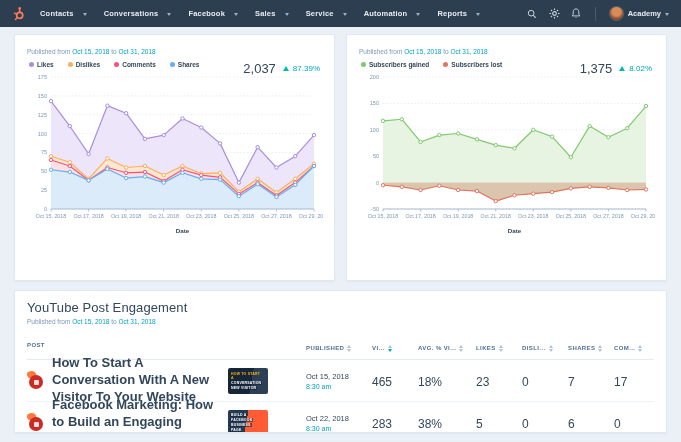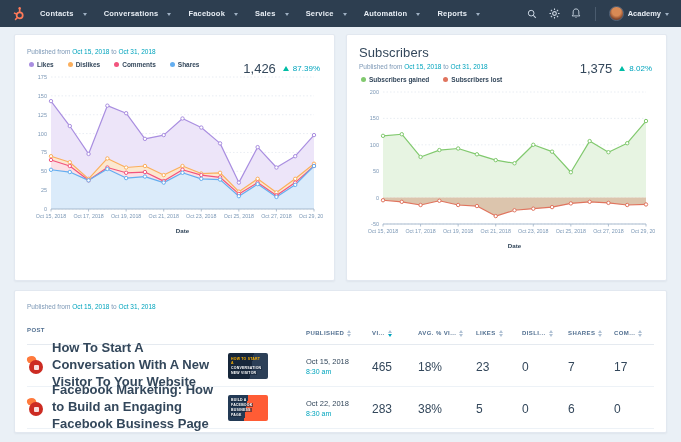--- a/index.html
+++ b/index.html
@@ -151,21 +151,21 @@
 
   <div class="cards-row">
     <section class="card chart-card">
       <p class="card-sub">
         <span>Published from</span>
         <span class="date-link">Oct 15, 2018</span>
         <span>to</span>
         <span class="date-link">Oct 31, 2018</span>
       </p>
       <div class="metric">
-        <span class="metric-total">1,426</span>
+        <span class="metric-total">2,037</span>
         <span class="metric-tri"></span>
         <span class="metric-change">87.39%</span>
       </div>
       <div class="legend" id="legend-interactions">
           <span class="legend-item">
             <span class="legend-dot" style="background: rgb(169, 142, 224);"></span>
             <span class="legend-label">Likes</span>
           </span>
           <span class="legend-item">
             <span class="legend-dot" style="background: rgb(251, 175, 93);"></span>
@@ -280,21 +280,20 @@
             <text x="211.85714285714286" y="148" text-anchor="middle" font-size="5.3" fill="#7c98b6">Oct 25, 2018</text>
             <line x1="249.42857142857142" y1="139" x2="249.42857142857142" y2="141.5" stroke="#9fb3c8" stroke-width="0.8"></line>
             <text x="249.42857142857142" y="148" text-anchor="middle" font-size="5.3" fill="#7c98b6">Oct 27, 2018</text>
             <line x1="287" y1="139" x2="287" y2="141.5" stroke="#9fb3c8" stroke-width="0.8"></line>
             <text x="287" y="148" text-anchor="middle" font-size="5.3" fill="#7c98b6">Oct 29, 2018</text>
             <text x="155.5" y="163" text-anchor="middle" font-size="6.2" fill="#33475b" font-weight="bold">Date</text>
           </svg></div>
     </section>
 
     <section class="card chart-card">
-      <h2 class="card-title">Subscribers</h2>
       <p class="card-sub">
         <span>Published from</span>
         <span class="date-link">Oct 15, 2018</span>
         <span>to</span>
         <span class="date-link">Oct 31, 2018</span>
       </p>
       <div class="metric">
         <span class="metric-total">1,375</span>
         <span class="metric-tri"></span>
         <span class="metric-change">8.02%</span>
@@ -372,20 +371,21 @@
             <line x1="249.42857142857142" y1="139" x2="249.42857142857142" y2="141.5" stroke="#9fb3c8" stroke-width="0.8"></line>
             <text x="249.42857142857142" y="148" text-anchor="middle" font-size="5.3" fill="#7c98b6">Oct 27, 2018</text>
             <line x1="287" y1="139" x2="287" y2="141.5" stroke="#9fb3c8" stroke-width="0.8"></line>
             <text x="287" y="148" text-anchor="middle" font-size="5.3" fill="#7c98b6">Oct 29, 2018</text>
             <text x="155.5" y="163" text-anchor="middle" font-size="6.2" fill="#33475b" font-weight="bold">Date</text>
           </svg></div>
     </section>
   </div>
 
   <section class="card table-card">
+    <h2 class="card-title">YouTube Post Engagement</h2>
     <p class="card-sub">
       <span>Published from</span>
       <span class="date-link">Oct 15, 2018</span>
       <span>to</span>
       <span class="date-link">Oct 31, 2018</span>
     </p>
     <div class="tbl-header" id="tbl-header">
         <div class="col-post">
           <span class="hdr-label">POST</span>
         </div>

